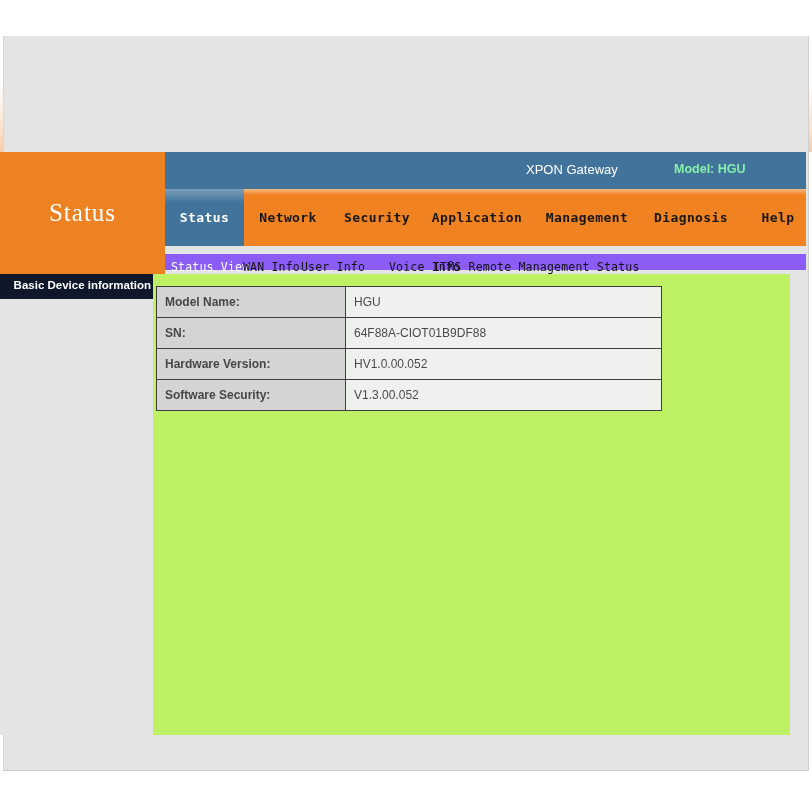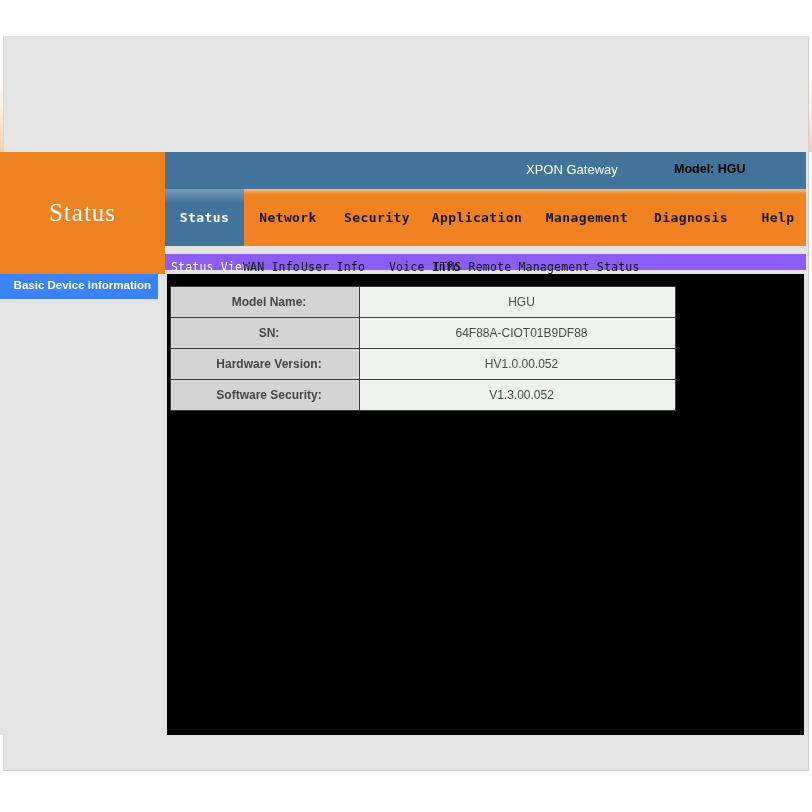--- a/index.html
+++ b/index.html
@@ -122,21 +122,21 @@
     font-size: 13px;
     color: #ffffff;
     white-space: nowrap;
   }
   .bluebar .model {
     position: absolute;
     left: 509px;
     top: 10px;
     font-size: 12.5px;
     font-weight: bold;
-    color: #000000;
+    color: #86efac;
     white-space: nowrap;
   }
 
   
   .navbar {
     position: absolute;
     left: 165px;
     top: 189px;
     width: 641px;
     height: 57px;
@@ -204,38 +204,37 @@
     height: 461px;
     background: #e4e4e4;
   }
   .leftnav-item {
     position: absolute;
     left: 0px;
     top: 0px;
     width: 158px;
     padding: 4px 7px 6px 0px;
     box-sizing: border-box;
-    background: #3b82f6;
+    background: #0f172a;
     color: #ffffff;
     font-size: 11.5px;
     font-weight: bold;
     line-height: 15px;
     text-align: right;
     cursor: pointer;
   }
 
   
   .content {
     position: absolute;
-    left: 167px;
+    left: 153px;
     top: 274px;
     width: 637px;
     height: 461px;
-    background: #000000;
-    text-align: center;
+    background: #bef264;
   }
 
   .info-table {
     position: absolute;
     left: 3px;
     top: 12px;
     border-collapse: collapse;
     table-layout: fixed;
   }
   .info-table td {

